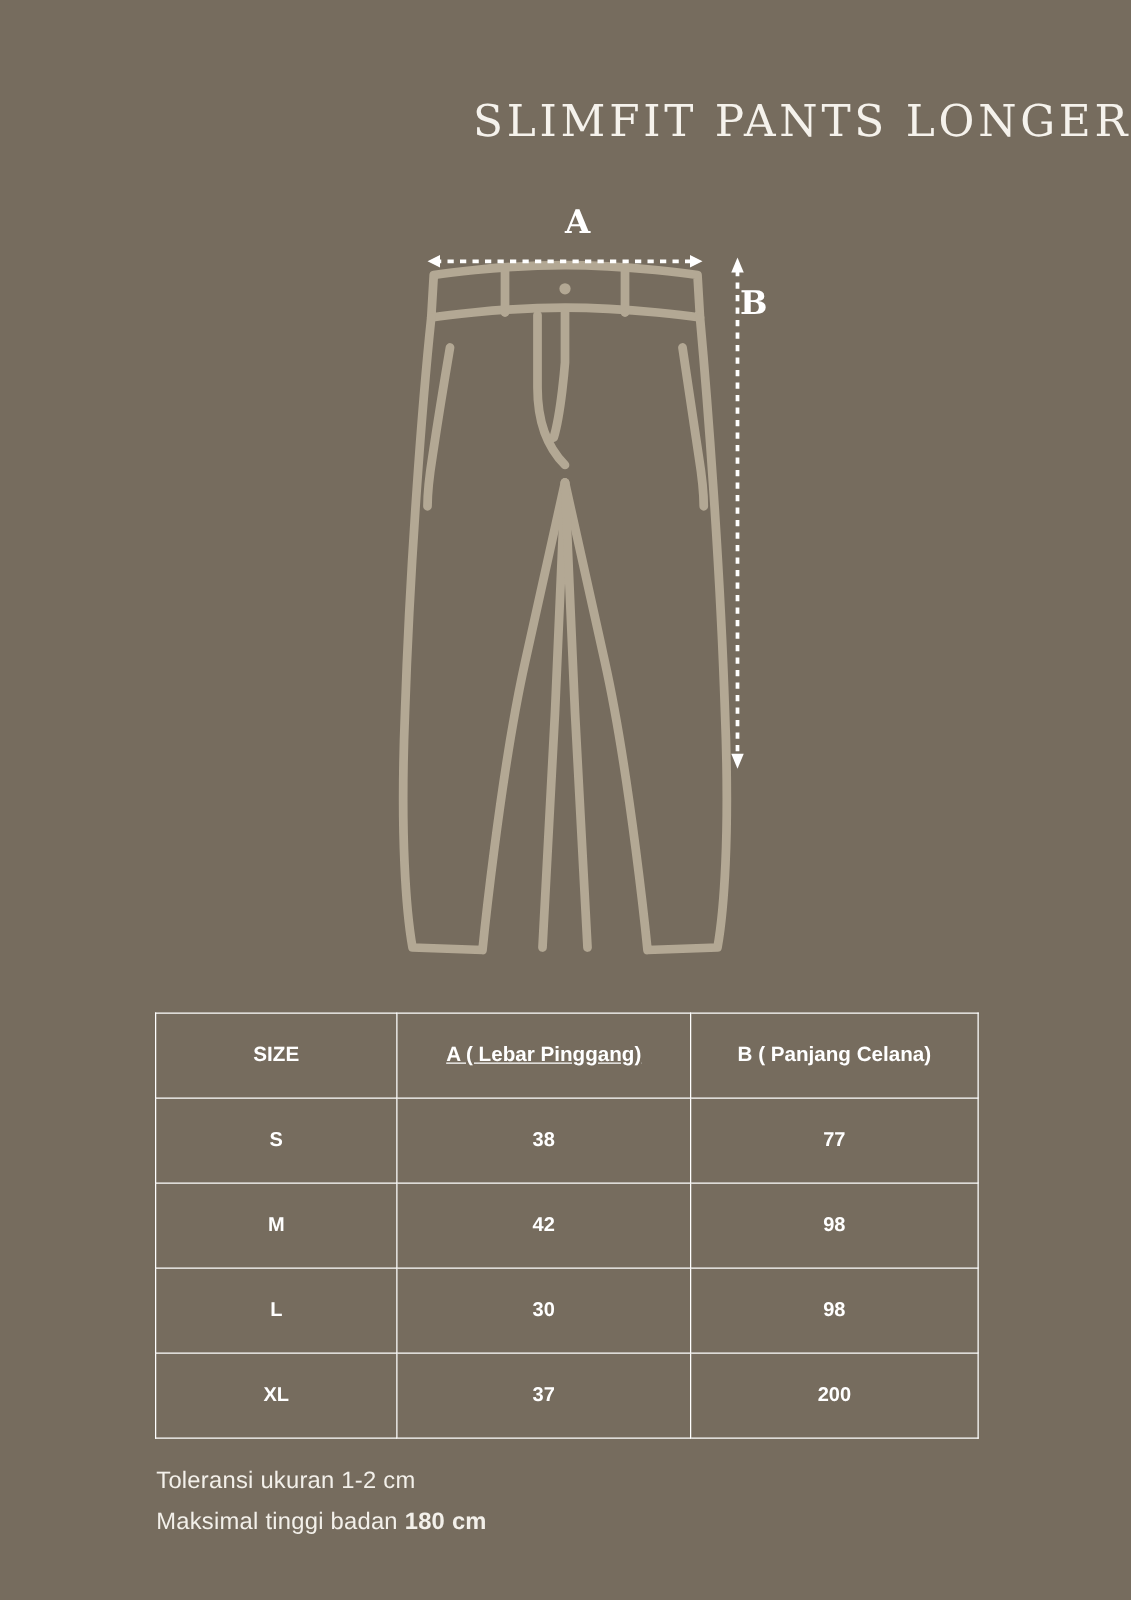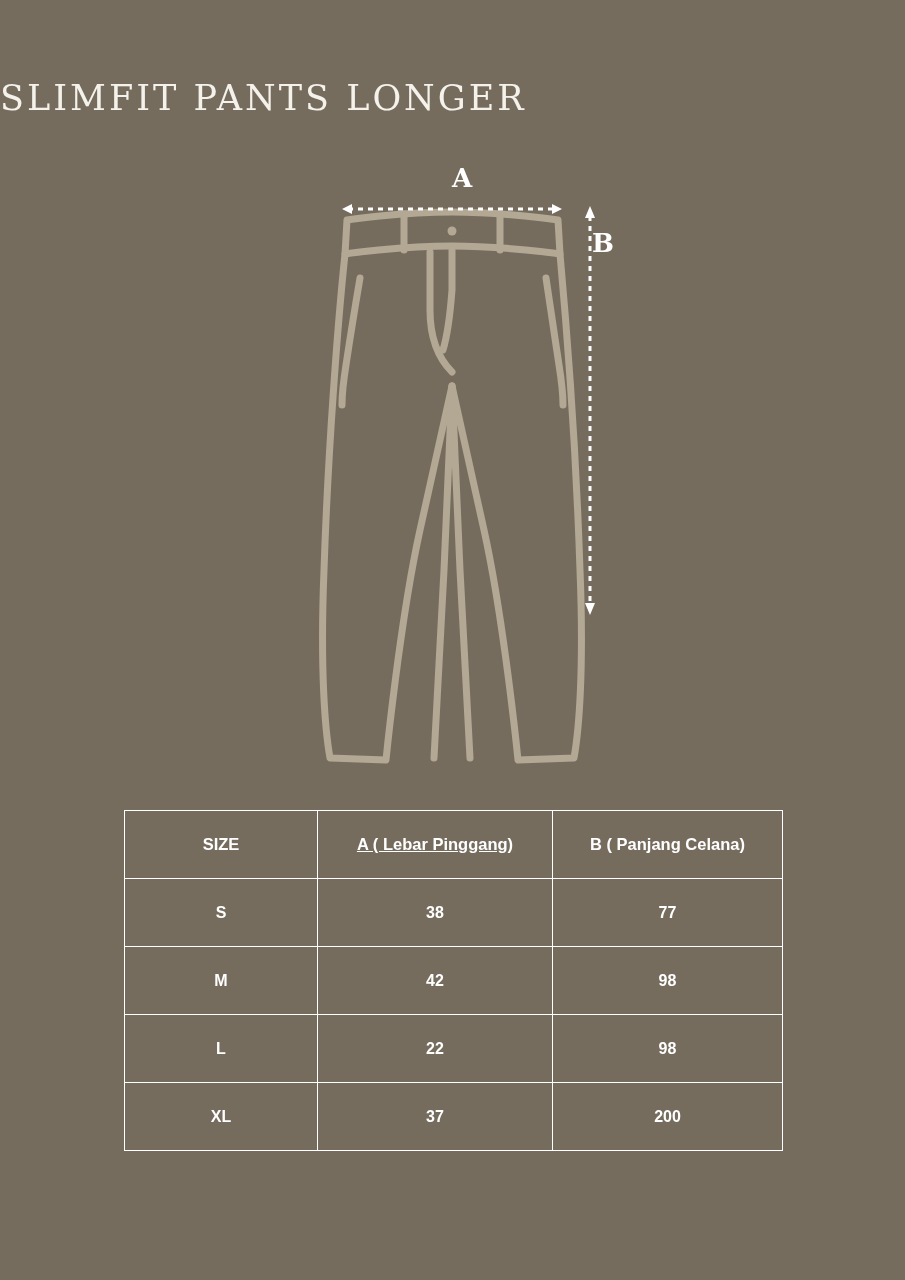--- a/index.html
+++ b/index.html
@@ -18,21 +18,21 @@
     position: relative;
     width: 905px;
     height: 1280px;
   }
 
   .title {
     position: absolute;
     top: 78px;
     left: 0;
     width: 905px;
-    text-align: left;
+    text-align: right;
     font-family: "DejaVu Serif", serif;
     font-size: 35px;
     letter-spacing: 3px;
     color: #f5f2ec;
     font-weight: 400;
   }
 
   .diagram {
     position: absolute;
     top: 150px;
@@ -166,25 +166,29 @@
         <td>38</td>
         <td>77</td>
       </tr>
       <tr>
         <td>M</td>
         <td>42</td>
         <td>98</td>
       </tr>
       <tr>
         <td>L</td>
-        <td>22</td>
+        <td>30</td>
         <td>98</td>
       </tr>
       <tr>
         <td>XL</td>
         <td>37</td>
         <td>200</td>
       </tr>
     </tbody>
   </table>
 
+  <div class="notes">
+    <div class="note-line">Toleransi ukuran 1-2 cm</div>
+    <div class="note-line"><span>Maksimal tinggi badan </span><span class="note-strong">180 cm</span></div>
+  </div>
 
 </div>
 
 </body></html>

